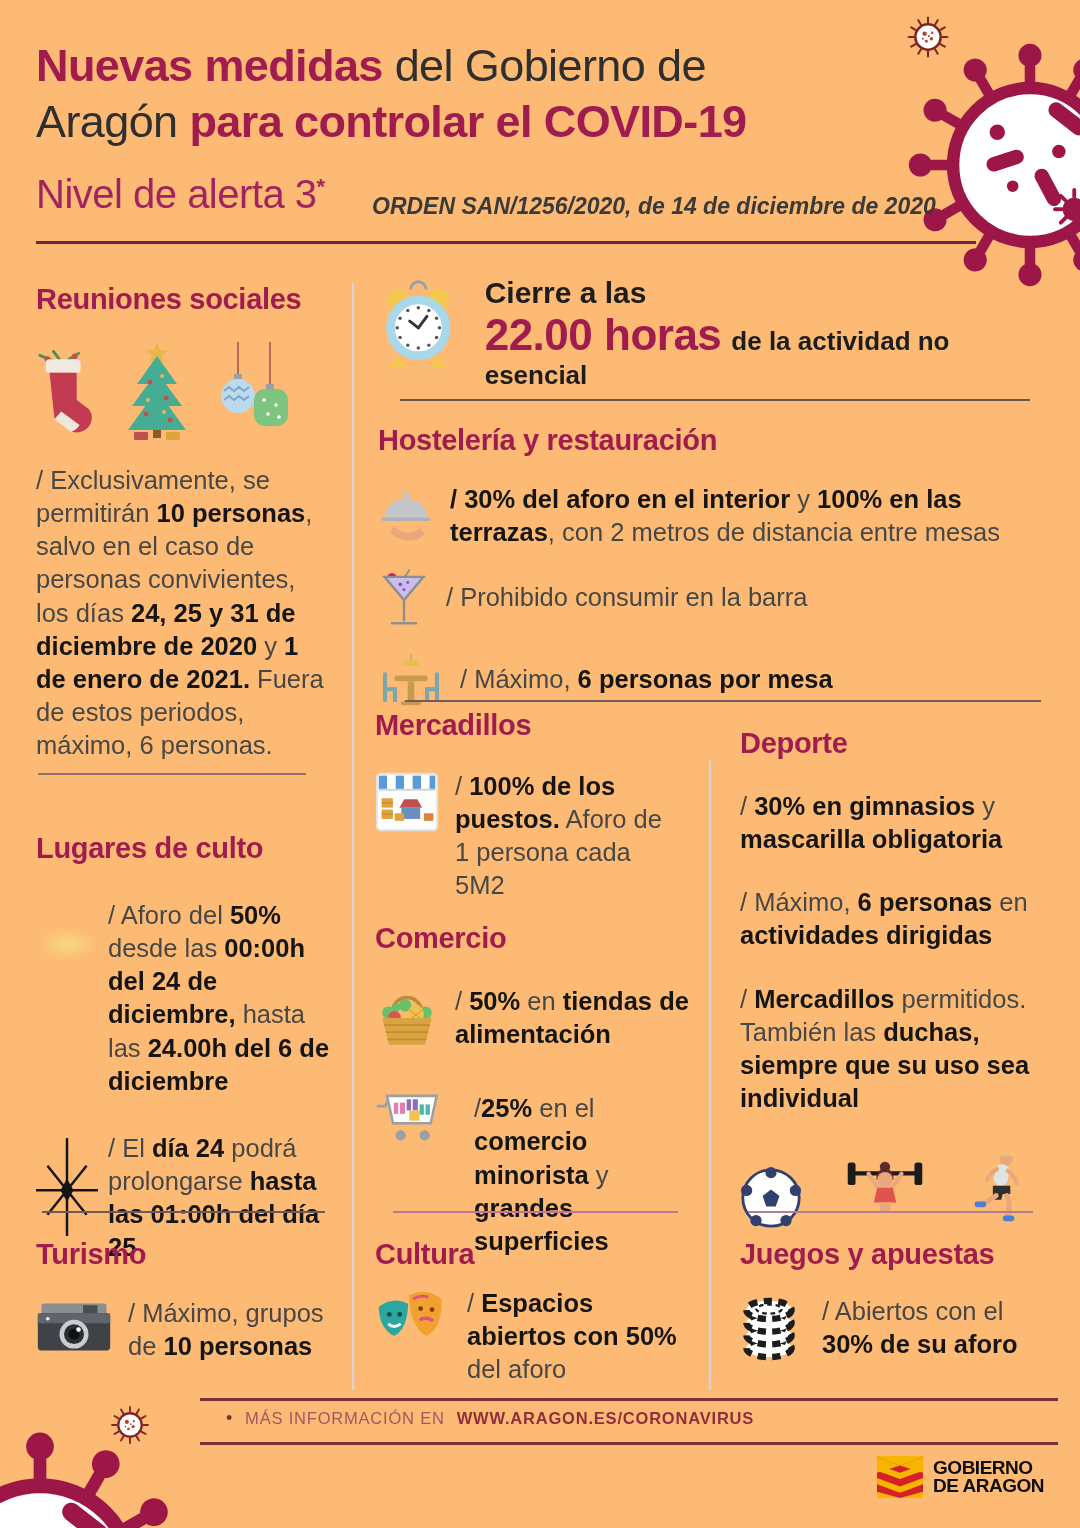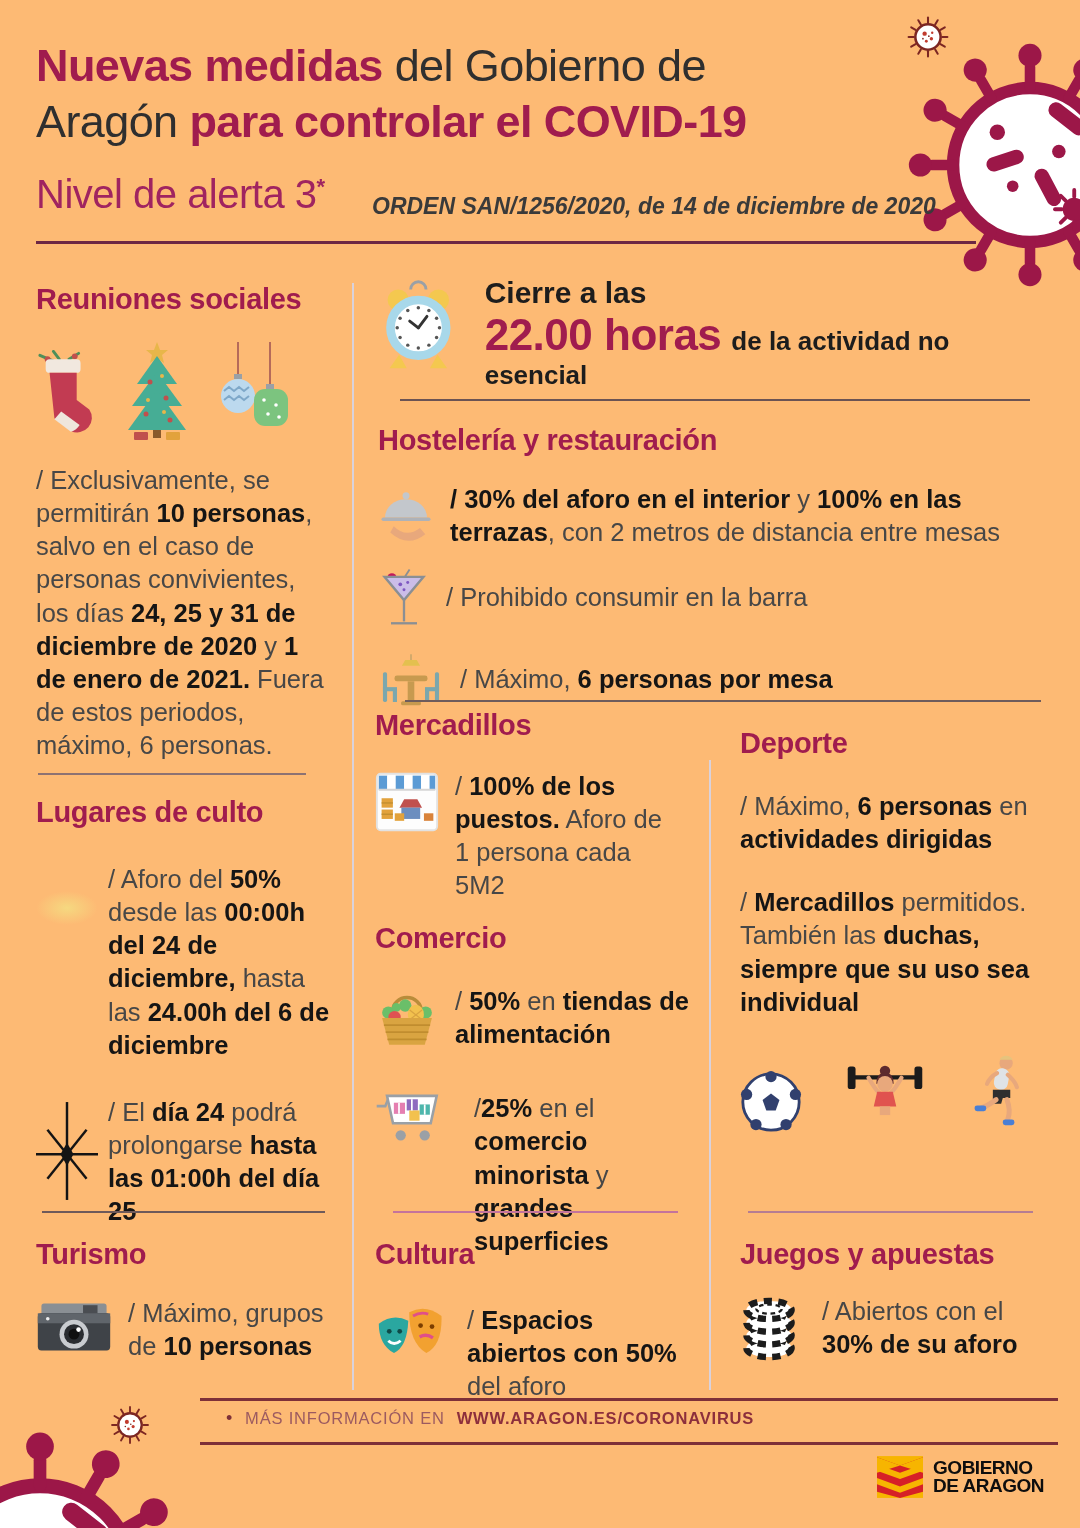--- a/index.html
+++ b/index.html
@@ -49,29 +49,29 @@
   .cier-time{font-size:44px;font-weight:800;color:var(--acc);letter-spacing:-0.5px;}
   .cier-tail{font-size:26px;font-weight:800;color:#1d1d1d;margin-left:10px;}
   .sec-hosteleria{left:378px;top:424px;width:668px;}
   .sec-hosteleria .item{margin-top:26px;}
   .sec-hosteleria .item.tight{margin-top:18px;}
   .sec-mercadillos{left:375px;top:709px;width:304px;}
   .sec-mercadillos .item{margin-top:28px;}
   .sec-deporte{left:740px;top:727px;width:306px;}
   .sec-deporte .txt{margin-top:30px;}
   .dep-icons{display:flex;align-items:flex-end;gap:44px;margin-top:34px;}
-  .sec-lugares{left:36px;top:796px;width:300px;}
+  .sec-lugares{left:36px;top:832px;width:300px;}
   .sec-lugares .item{margin-top:34px;gap:10px;}
   .glow{width:86px;height:34px;margin-top:28px;background:radial-gradient(ellipse at center,rgba(244,222,130,.85),rgba(244,222,130,0) 70%);}
   .sec-comercio{left:375px;top:922px;width:314px;}
   .sec-comercio .item{margin-top:30px;}
   .sec-turismo{left:36px;top:1238px;width:302px;}
   .sec-turismo .item{margin-top:26px;}
   .sec-cultura{left:375px;top:1238px;width:318px;}
-  .sec-cultura .item{margin-top:33px;}
+  .sec-cultura .item{margin-top:16px;}
   .sec-juegos{left:740px;top:1238px;width:312px;}
   .sec-juegos .item{margin-top:24px;gap:24px;}
   
   .f-rule{left:200px;width:858px;height:3px;background:#7e3038;}
   .f-r1{top:1398px;} .f-r2{top:1442px;}
   .f-text{left:226px;top:1408px;display:flex;align-items:center;gap:12px;font-size:16.5px;letter-spacing:.8px;}
   .f-bullet{color:#7e3038;font-size:18px;}
   .f-prefix{color:#9c5a60;font-weight:500;}
   .f-url{color:var(--maroon);font-weight:800;}
   .logo{right:36px;top:1456px;display:flex;gap:10px;align-items:center;}
@@ -356,20 +356,21 @@
             <line x1="7" y1="47" x2="19" y2="47"></line>
           </g>
         <rect x="52" y="46" width="10" height="8" fill="#d9833b"></rect>
       </svg>
       <p class="txt" style="margin:0;"><span>/ </span><span class="b">100% de los puestos.</span><span> Aforo de 1 persona cada 5M2</span></p>
     </div>
   </div>
 
   <div class="abs sec-deporte">
     <div class="sec-h">Deporte</div>
+    <p class="txt"><span>/ </span><span class="b">30% en gimnasios</span><span> y </span><span class="b">mascarilla obligatoria</span></p>
     <p class="txt"><span>/ Máximo, </span><span class="b">6 personas</span><span> en </span><span class="b">actividades dirigidas</span></p>
     <p class="txt"><span>/ </span><span class="b">Mercadillos</span><span> permitidos. También las </span><span class="b">duchas, siempre que su uso sea individual</span></p>
     <div class="dep-icons">
       <svg width="62" height="62" viewBox="0 0 66 66">
         <circle cx="33" cy="33" r="30" fill="#ffffff" stroke="#31406e" stroke-width="3"></circle>
         <polygon points="33,24 42,31 38,42 28,42 24,31" fill="#31406e"></polygon>
         <g fill="#31406e">
           <circle cx="33" cy="6" r="6"></circle>
             <circle cx="59" cy="25" r="6"></circle>
             <circle cx="49" cy="57" r="6"></circle>

